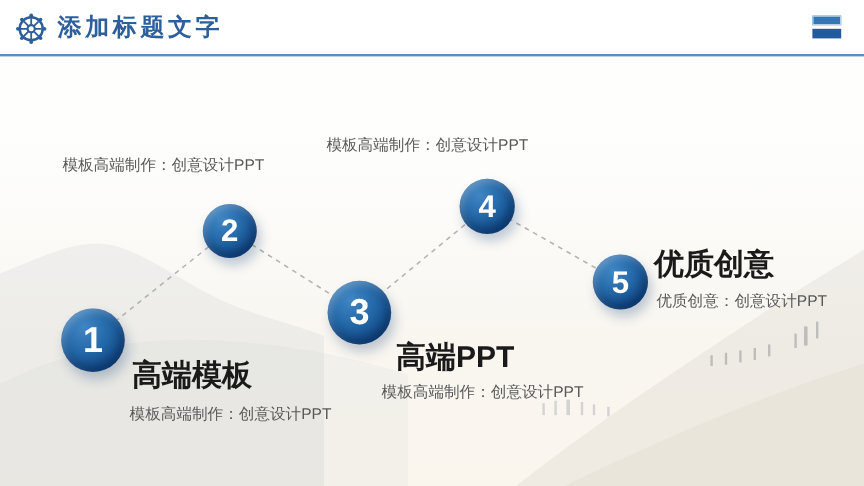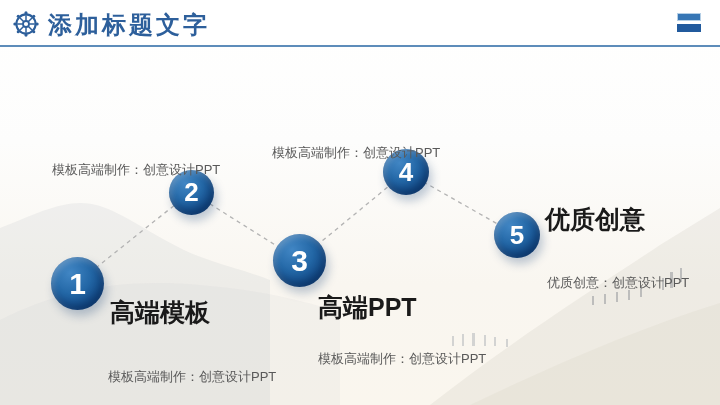--- a/index.html
+++ b/index.html
@@ -10,21 +10,21 @@
 
   
   .bg { position:absolute; inset:0;
         background:linear-gradient(180deg,#ffffff 0%,#fdfdfc 35%,#f9f6f0 70%,#faf6ee 100%); }
   .bg svg { position:absolute; inset:0; }
 
   
   .header { position:absolute; left:0; top:0; width:720px; height:47px; background:#ffffff;
             border-bottom:2px solid #5d8cba; }
   .wheel { position:absolute; left:12px; top:10px; width:28px; height:28px; }
-  .header-title { position:absolute; left:48px; top:9px; font-size:24px; font-weight:bold;
+  .header-title { position:absolute; left:48px; top:9px; font-size:20px; font-weight:bold;
                   color:#2d5f9b; letter-spacing:3px; white-space:nowrap; }
   .menu { position:absolute; right:19px; top:13px; width:24px; height:19px; }
   .menu .bar { width:24px; height:8px; }
   .menu .bar.top { background:#3776b5; border:1px solid #b5cfe6; margin-bottom:3px; }
   .menu .bar.bot { background:#215a9d; }
 
   
   .connectors { position:absolute; inset:0; }
 
   
@@ -36,24 +36,24 @@
           display:flex; align-items:center; justify-content:center;
           color:#ffffff; font-weight:bold; }
   .n1 { left:51px;  top:257px; width:53px; height:53px; font-size:30px; }
   .n2 { left:169px; top:170px; width:45px; height:45px; font-size:26px; }
   .n3 { left:273px; top:234px; width:53px; height:53px; font-size:30px; }
   .n4 { left:383px; top:149px; width:46px; height:46px; font-size:26px; }
   .n5 { left:494px; top:212px; width:46px; height:46px; font-size:26px; }
 
   
   .mtitle { position:absolute; font-size:25px; font-weight:bold; color:#1a1a1a; white-space:nowrap; }
-  .msub   { position:absolute; font-size:13px; color:#595959; white-space:nowrap;margin-top:32px; }
+  .msub   { position:absolute; font-size:13px; color:#595959; white-space:nowrap; }
   .t1 { left:110px; top:296px; }  .s1 { left:108px; top:336px; }
   .t2 { left:110px; top:92px;  }  .s2 { left:52px;  top:129px; }
-  .t3 { left:318px; top:281px;margin-top:10px; }  .s3 { left:318px; top:318px; }
+  .t3 { left:330px; top:281px; }  .s3 { left:318px; top:318px; }
   .t4 { left:330px; top:74px;  }  .s4 { left:272px; top:112px; }
   .t5 { left:545px; top:203px; }  .s5 { left:547px; top:242px; }
 </style>
 </head>
 <body>
 
 <div class="slide">
 
   <div class="bg">
     <svg width="720" height="405" viewBox="0 0 720 405">

